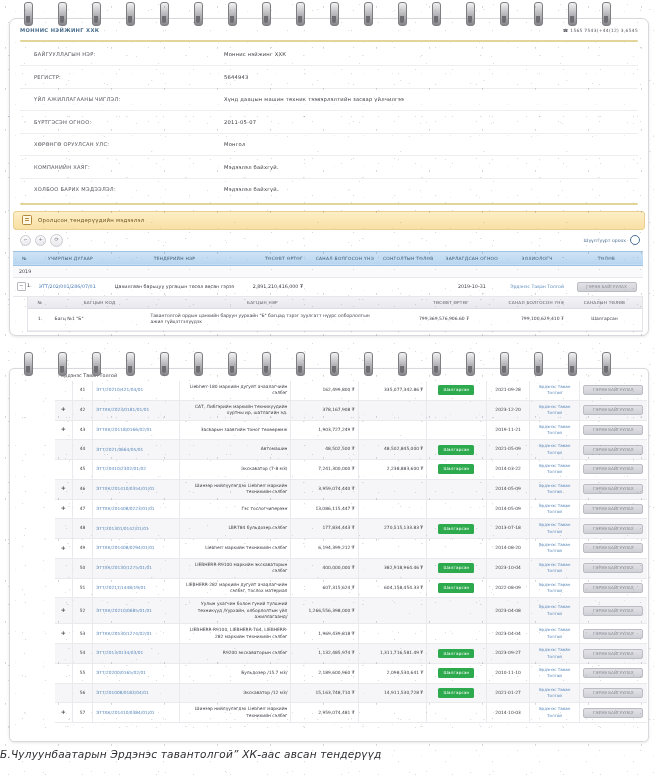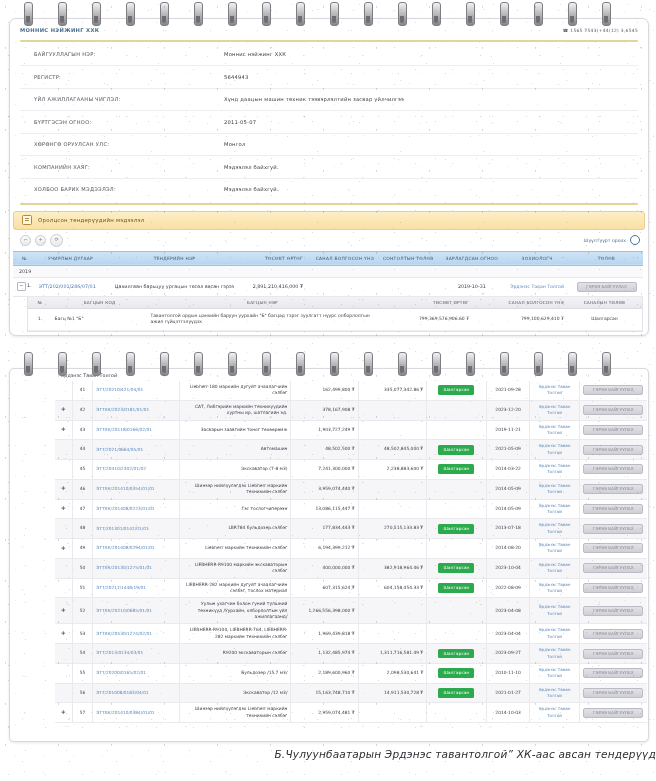--- a/index.html
+++ b/index.html
@@ -155,21 +155,21 @@
   .tbl-big td.c-act{width:62px;text-align:center;}
   .plus{display:inline-block;color:#4a4a52;font-size:6px;line-height:6px;font-weight:bold;}
   .badge-green{
     display:inline-block;background:#2eaa4e;color:#fff;font-size:4.1px;
     padding:2px 5px;border-radius:1.5px;letter-spacing:.2px;white-space:nowrap;
   }
   .org-link{color:#5a88bb;font-size:4.1px;}
 
   
   .caption{
-    position:absolute;left:0;top:748px;width:656px;text-align:right;
+    position:absolute;left:0;top:748px;width:656px;text-align:left;
     font-family:"DejaVu Sans","Liberation Sans",sans-serif;
     font-style:italic;font-size:10.5px;color:#2d2d33;letter-spacing:.2px;z-index:40;
   }
 </style>
 </head>
 <body>
 
 <div class="spiral" id="spiral-top" style="top:2px;">
     <div class="ring" style="left: 24px;"></div>
     <div class="ring" style="left: 58px;"></div>

